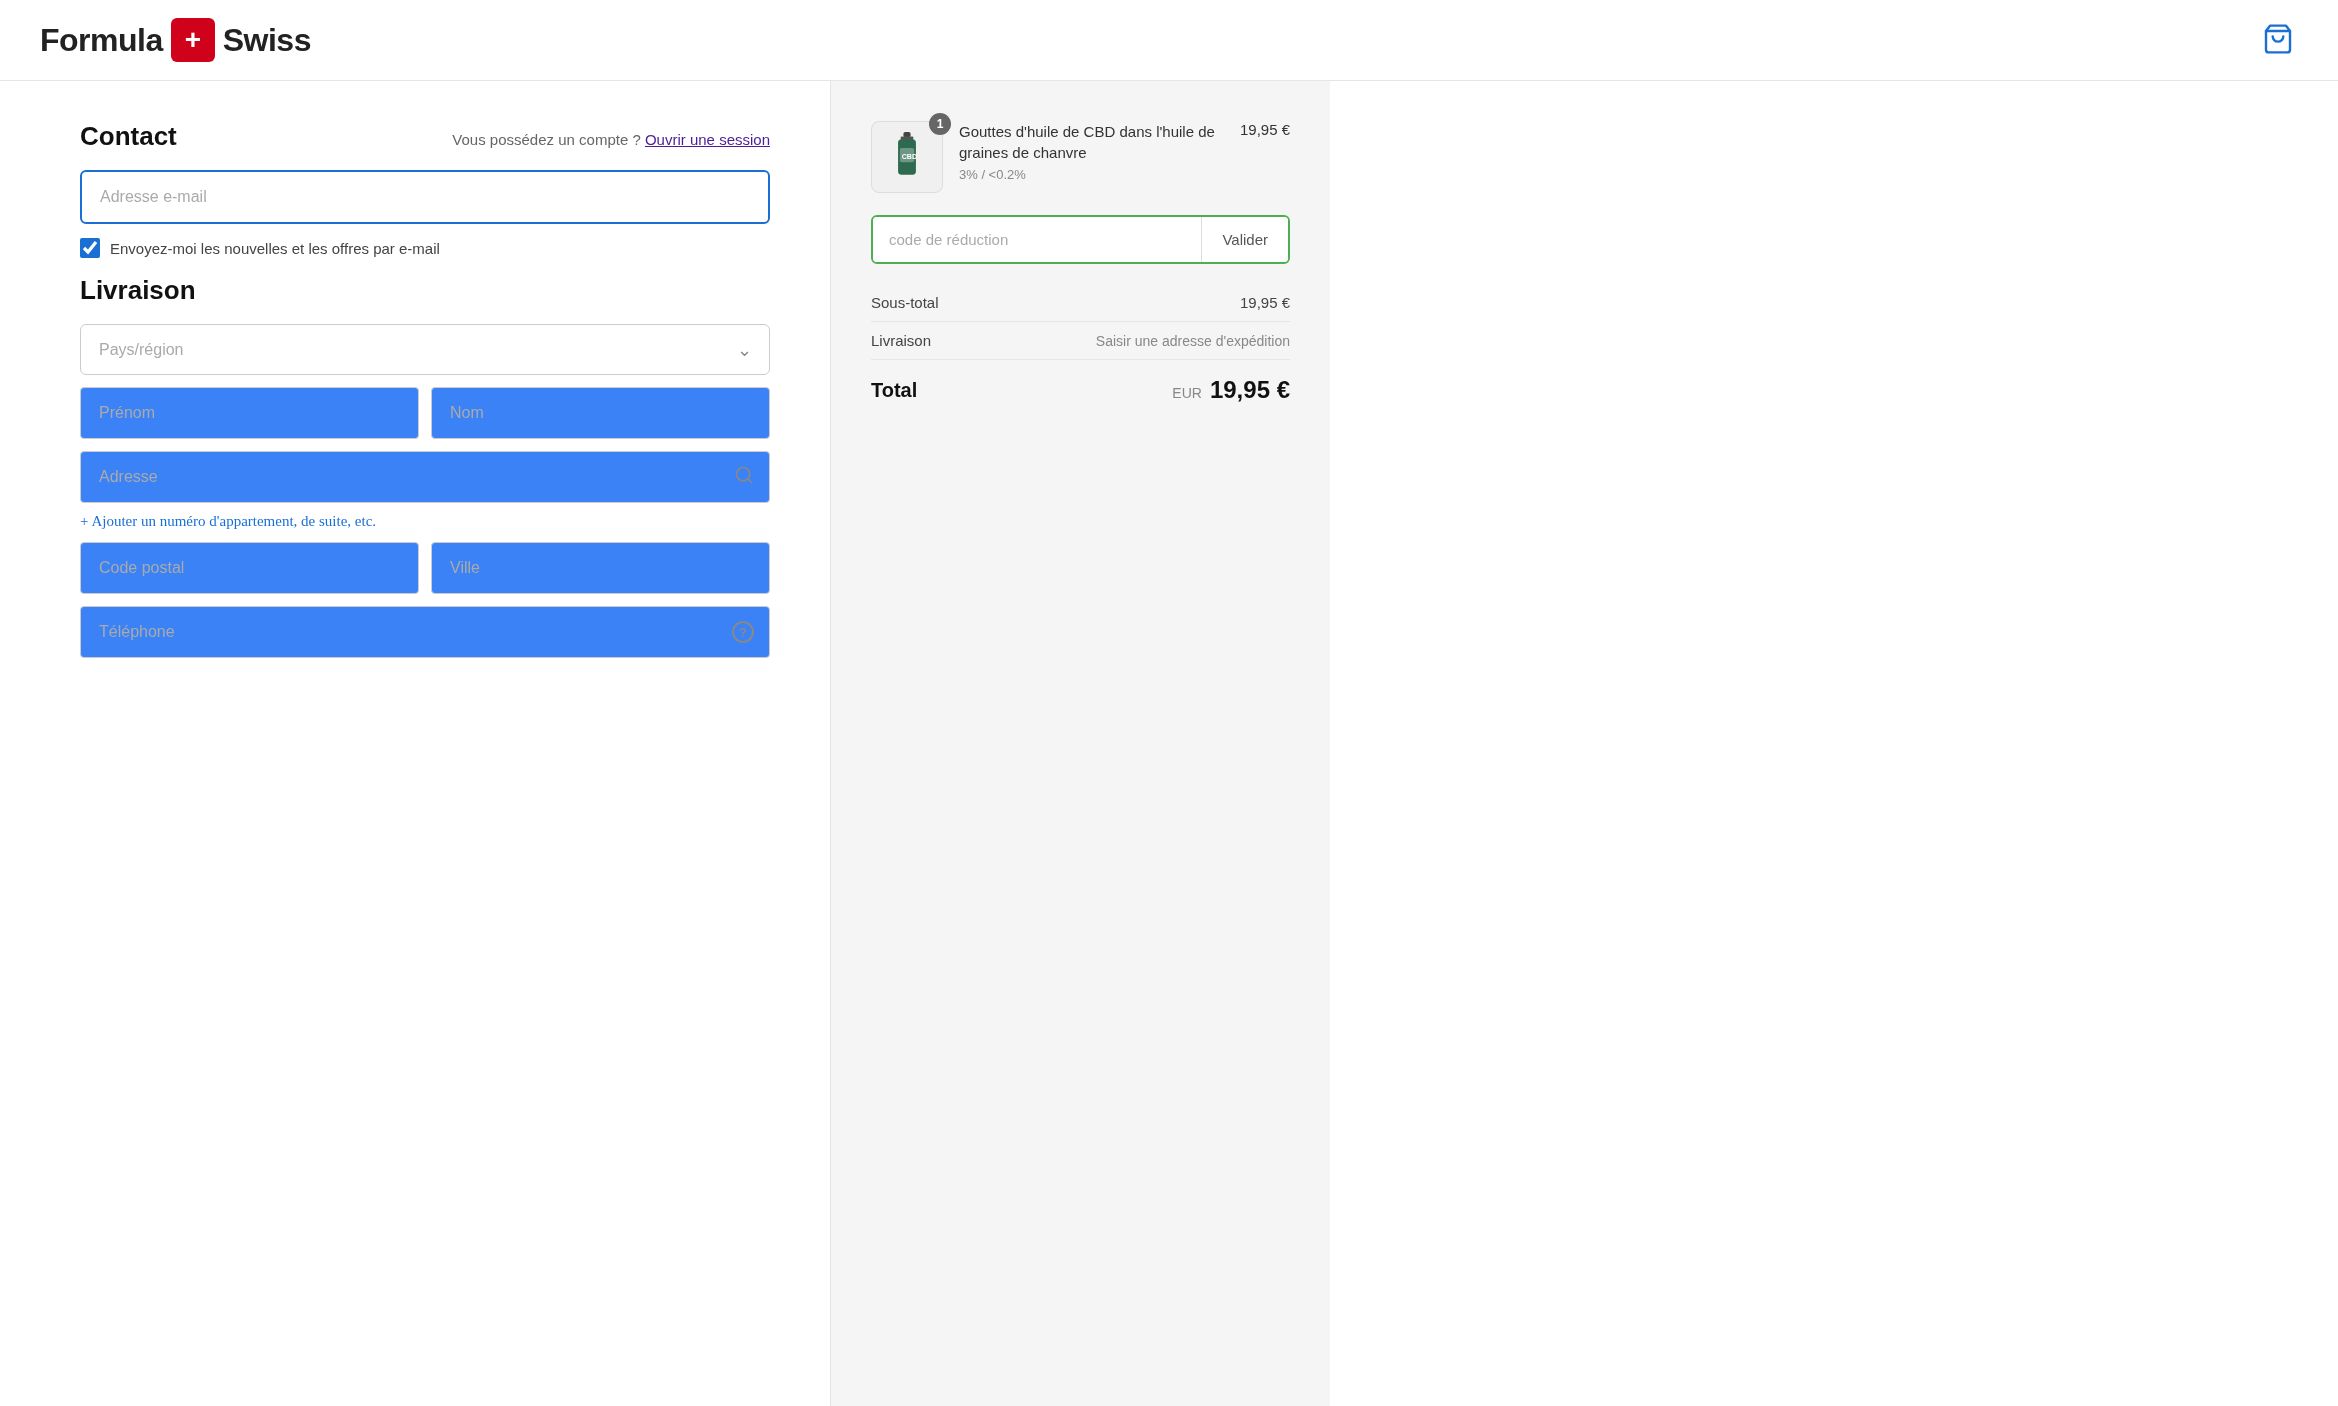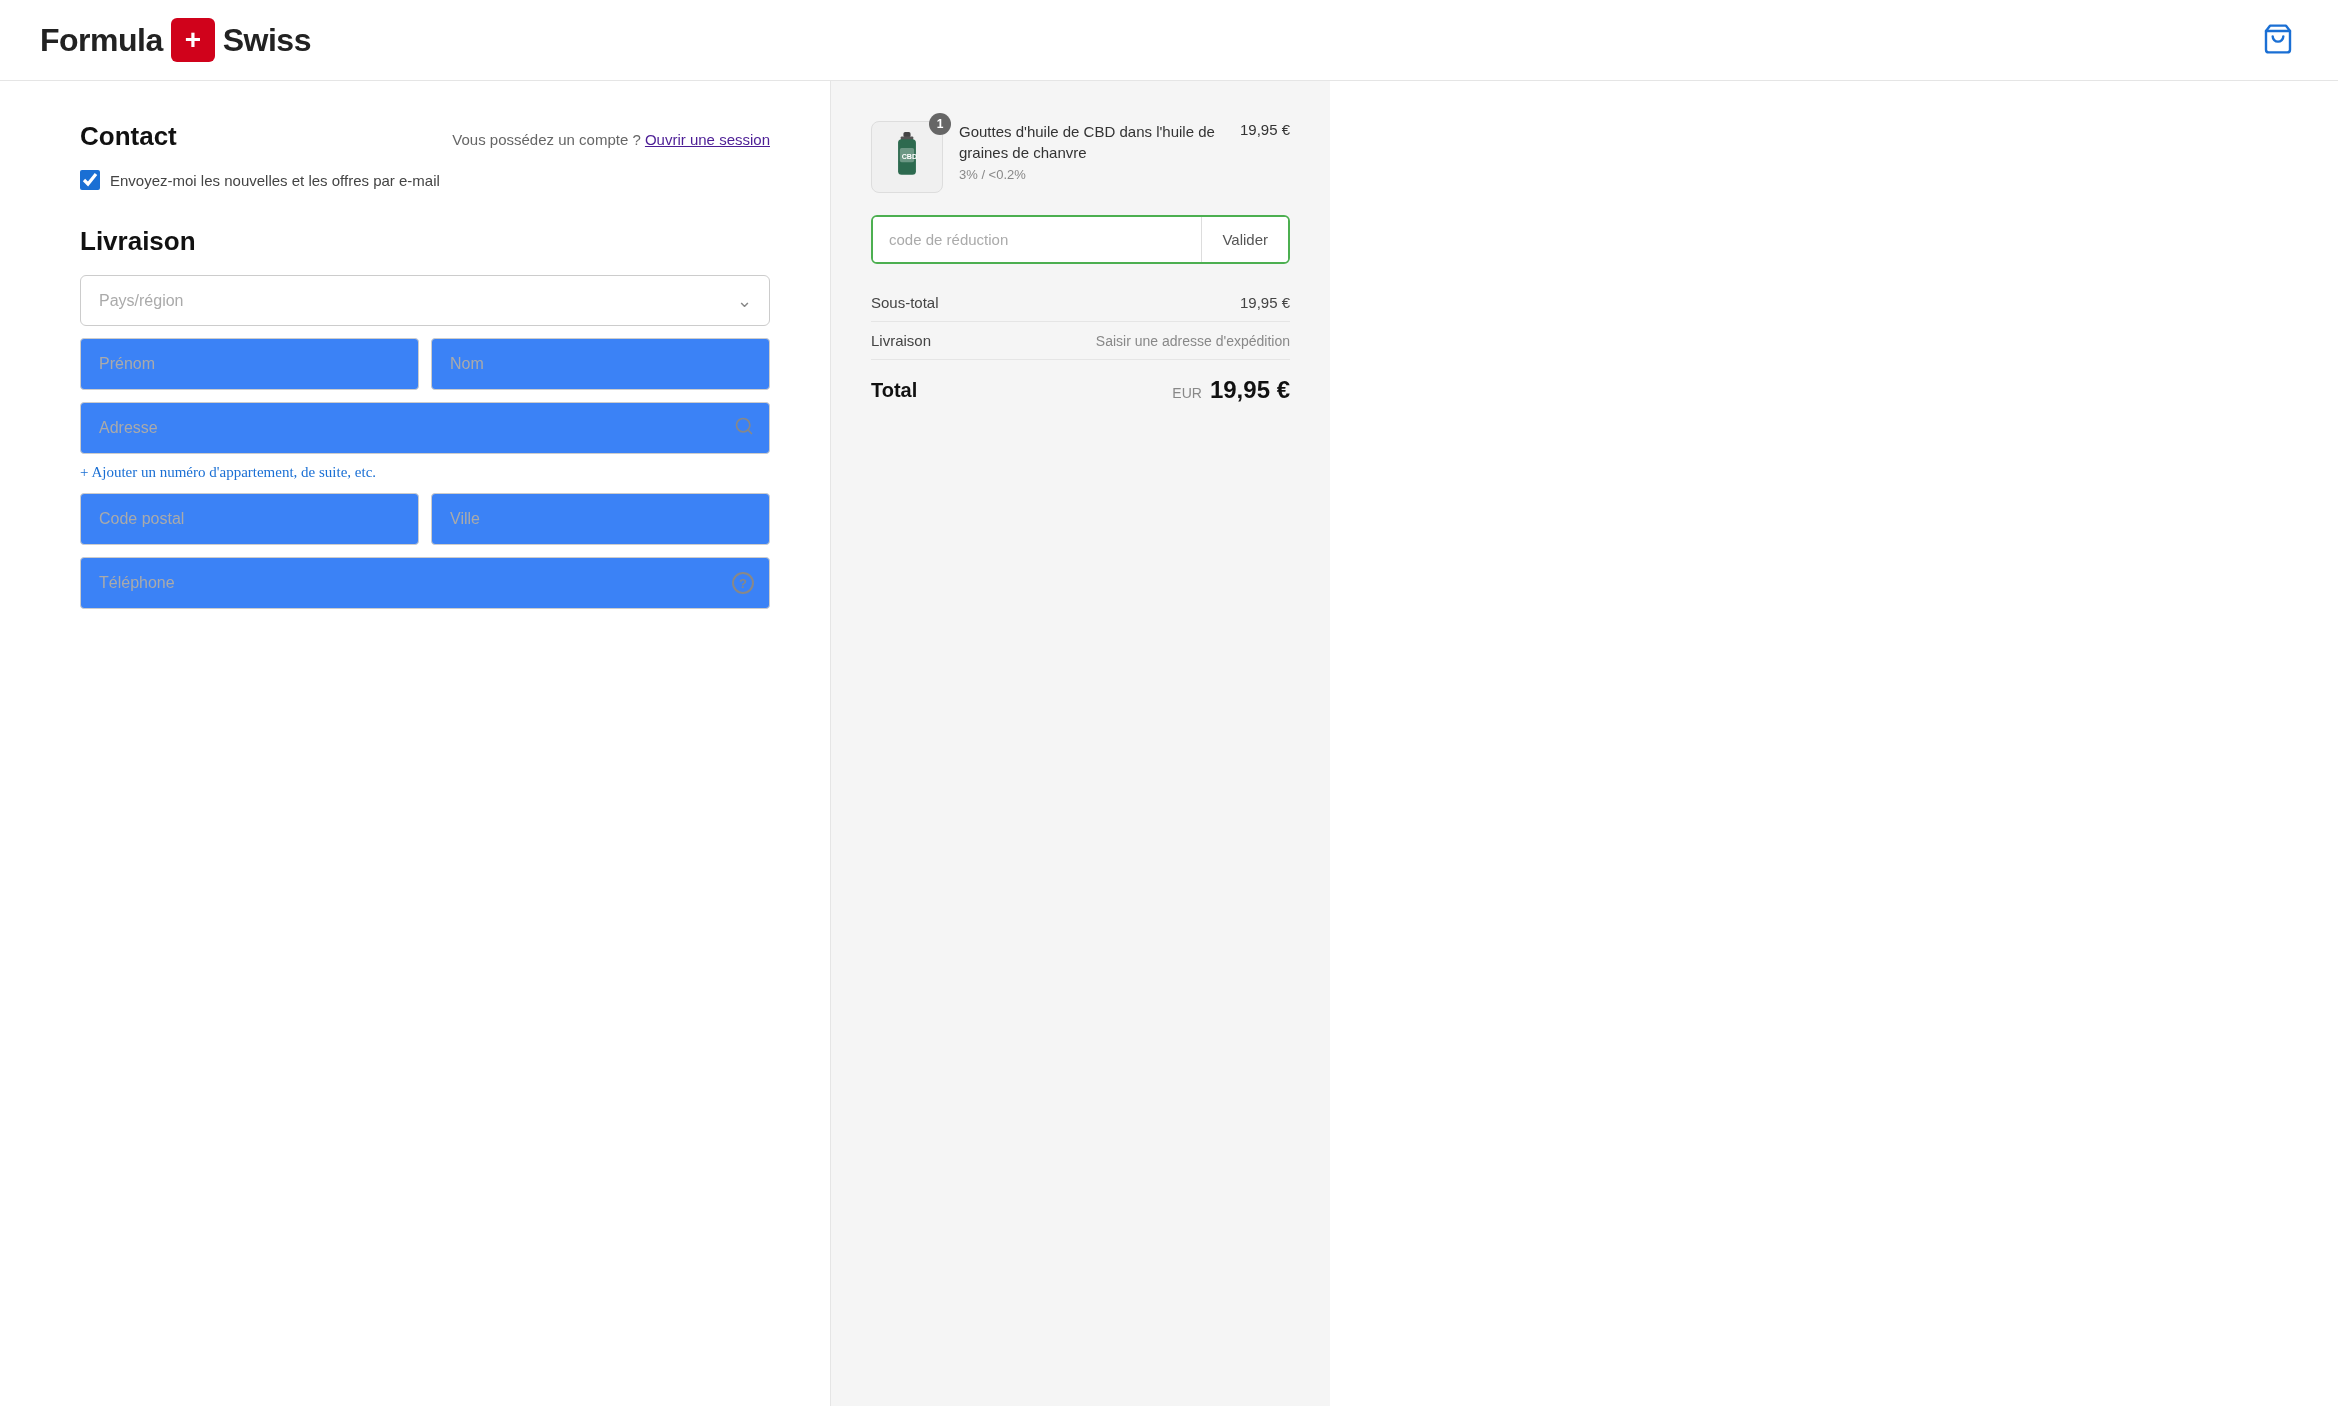--- a/index.html
+++ b/index.html
@@ -95,21 +95,21 @@
       font-size: 16px;
       color: #333;
       outline: none;
       margin-bottom: 14px;
     }
     .email-input::placeholder { color: #aaa; }
     .checkbox-row {
       display: flex;
       align-items: center;
       gap: 10px;
-      margin-bottom: 36px;
+      margin-bottom: 17px;
     }
     .checkbox-row input[type="checkbox"] {
       width: 20px;
       height: 20px;
       accent-color: #1a6fd4;
       cursor: pointer;
     }
     .checkbox-label {
       font-size: 15px;
       color: #444;
@@ -377,20 +377,21 @@
   <div class="left-panel">
 
     <section>
       <div class="section-header">
         <h2 class="section-title">Contact</h2>
         <span class="account-prompt">
           <span>Vous possédez un compte ?</span>
           <a>Ouvrir une session</a>
         </span>
       </div>
+      <input class="email-input" type="email" placeholder="Adresse e-mail" style="">
       <div class="checkbox-row">
         <input type="checkbox" id="newsletter" checked="" style="">
         <label for="newsletter" class="checkbox-label">Envoyez-moi les nouvelles et les offres par e-mail</label>
       </div>
     </section>
 
     <section>
       <h2 class="livraison-title">Livraison</h2>
 
       

